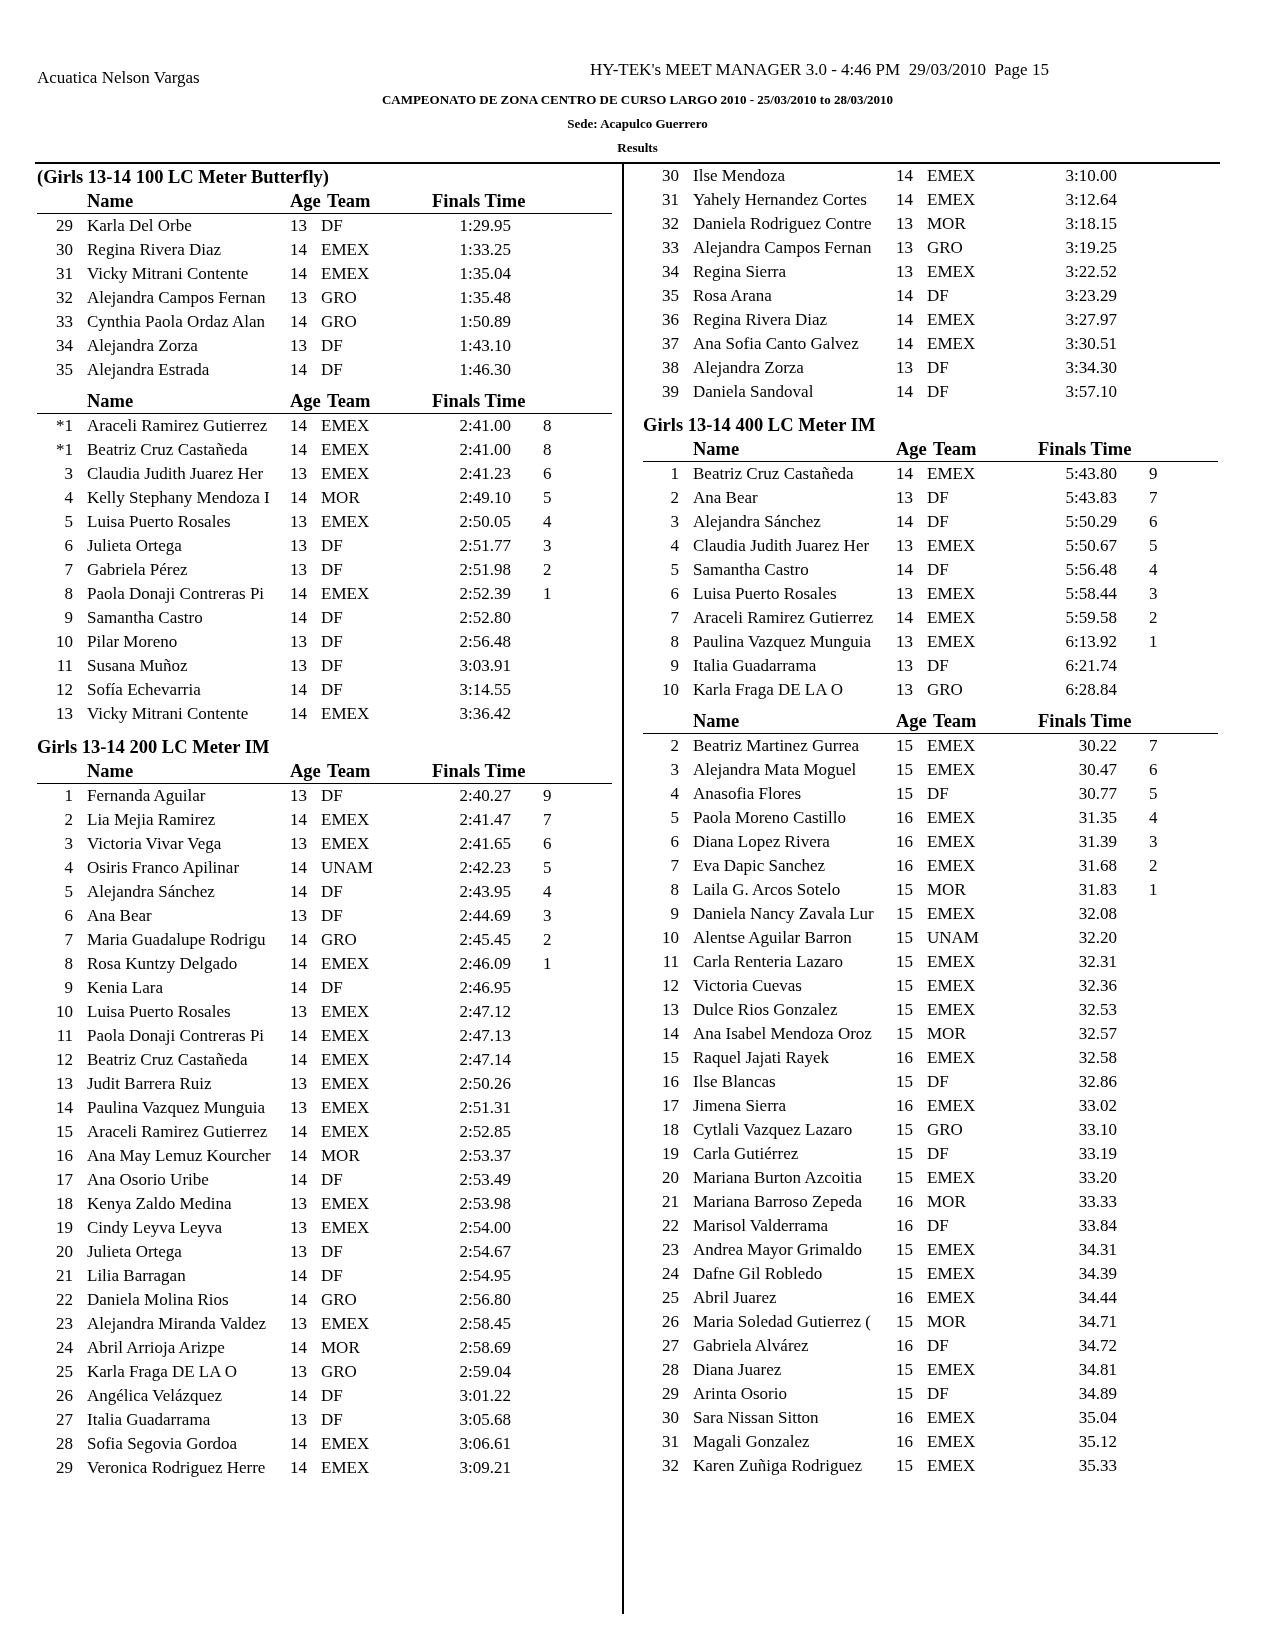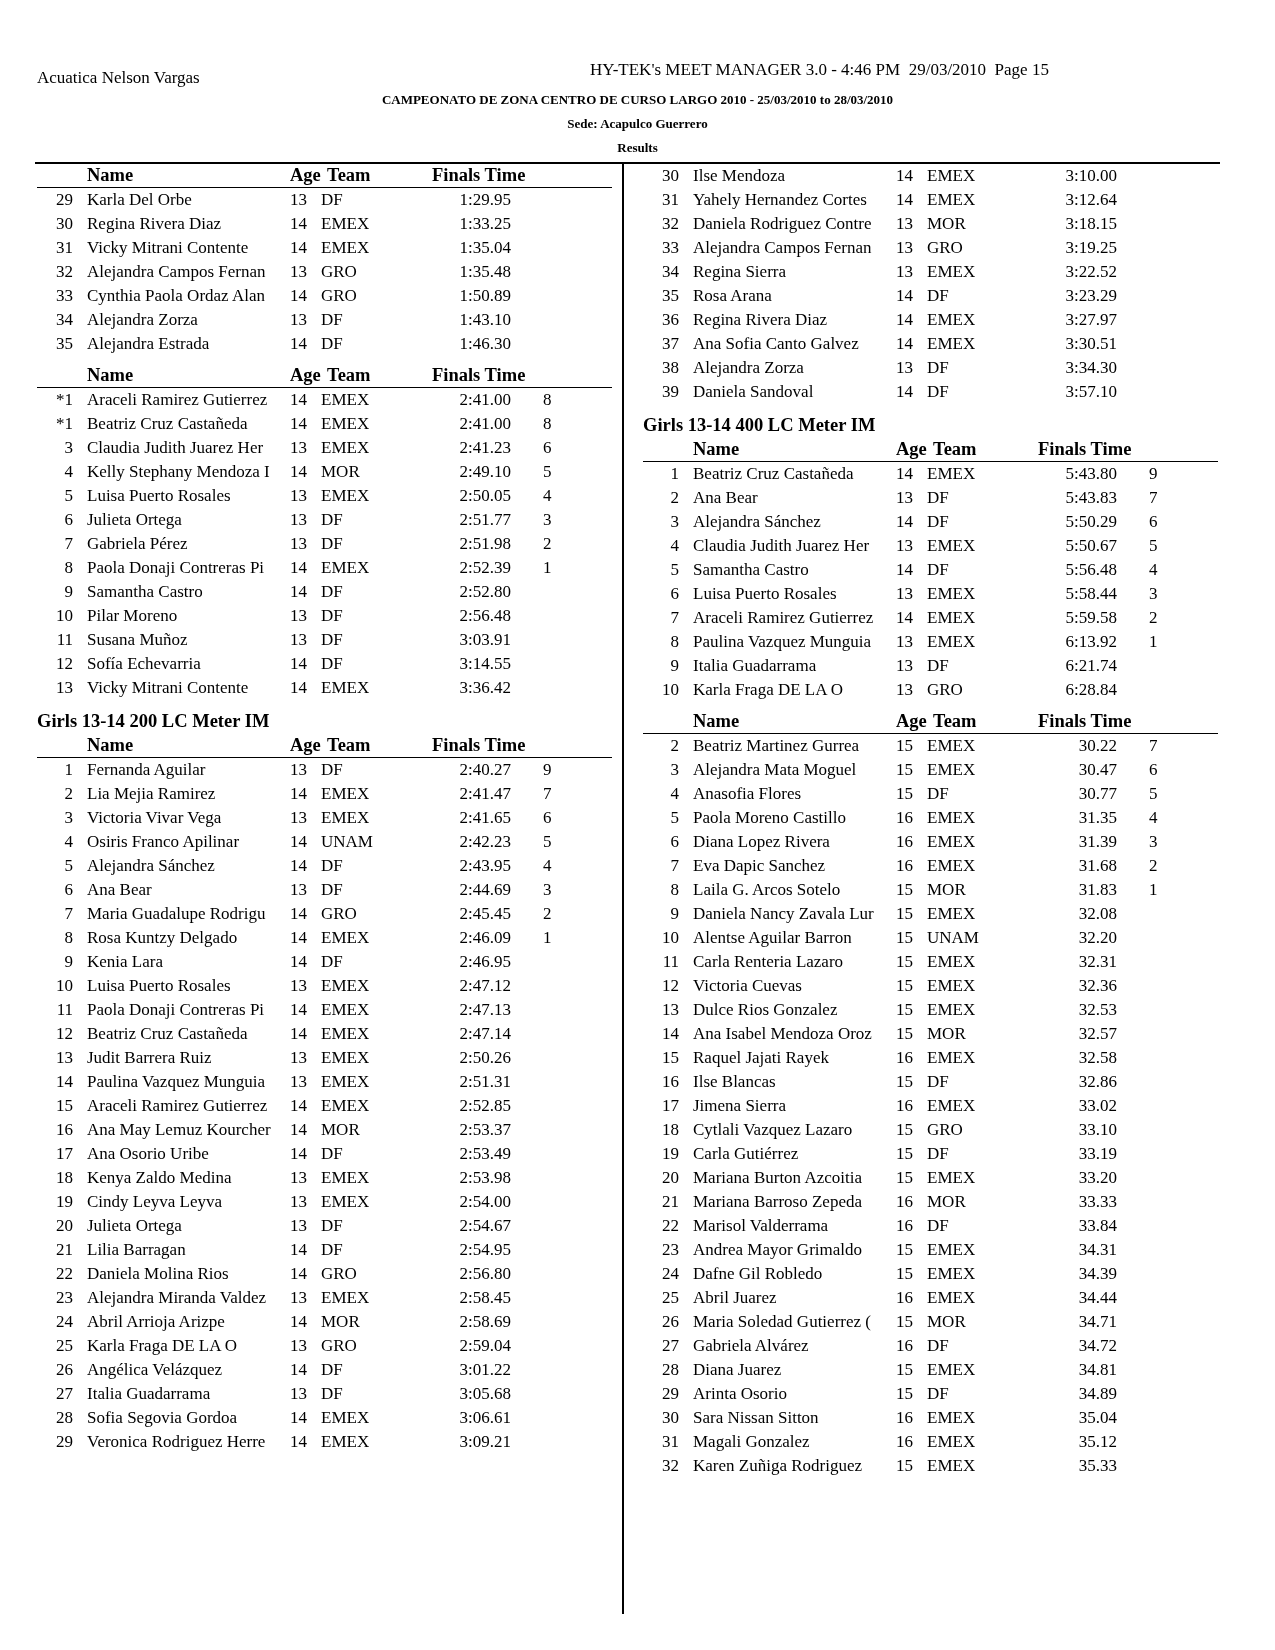--- a/index.html
+++ b/index.html
@@ -50,20 +50,21 @@
 
 <div class="watermark" style="left:235px;top:225px;">www.masnatacion.com</div>
 <div class="watermark" style="left:235px;top:705px;">www.masnatacion.com</div>
 <div class="watermark" style="left:235px;top:1185px;">www.masnatacion.com</div>
 <div class="watermark" style="left:715px;top:225px;">www.masnatacion.com</div>
 <div class="watermark" style="left:715px;top:705px;">www.masnatacion.com</div>
 <div class="watermark" style="left:715px;top:1185px;">www.masnatacion.com</div>
 
 <div class="col col-left" id="left-col">
     <div class="event">
+    <div class="event-title">(Girls 13-14 100 LC Meter Butterfly)</div>
     <div class="colhdr">
       <span class="ch-name">Name</span>
       <span class="ch-age">Age</span>
       <span class="ch-team">Team</span>
       <span class="ch-time">Finals Time</span>
     </div>
     <div class="rows">
         <div class="row">
     <span class="c-place">29</span>
     <span class="c-name">Karla Del Orbe</span>

